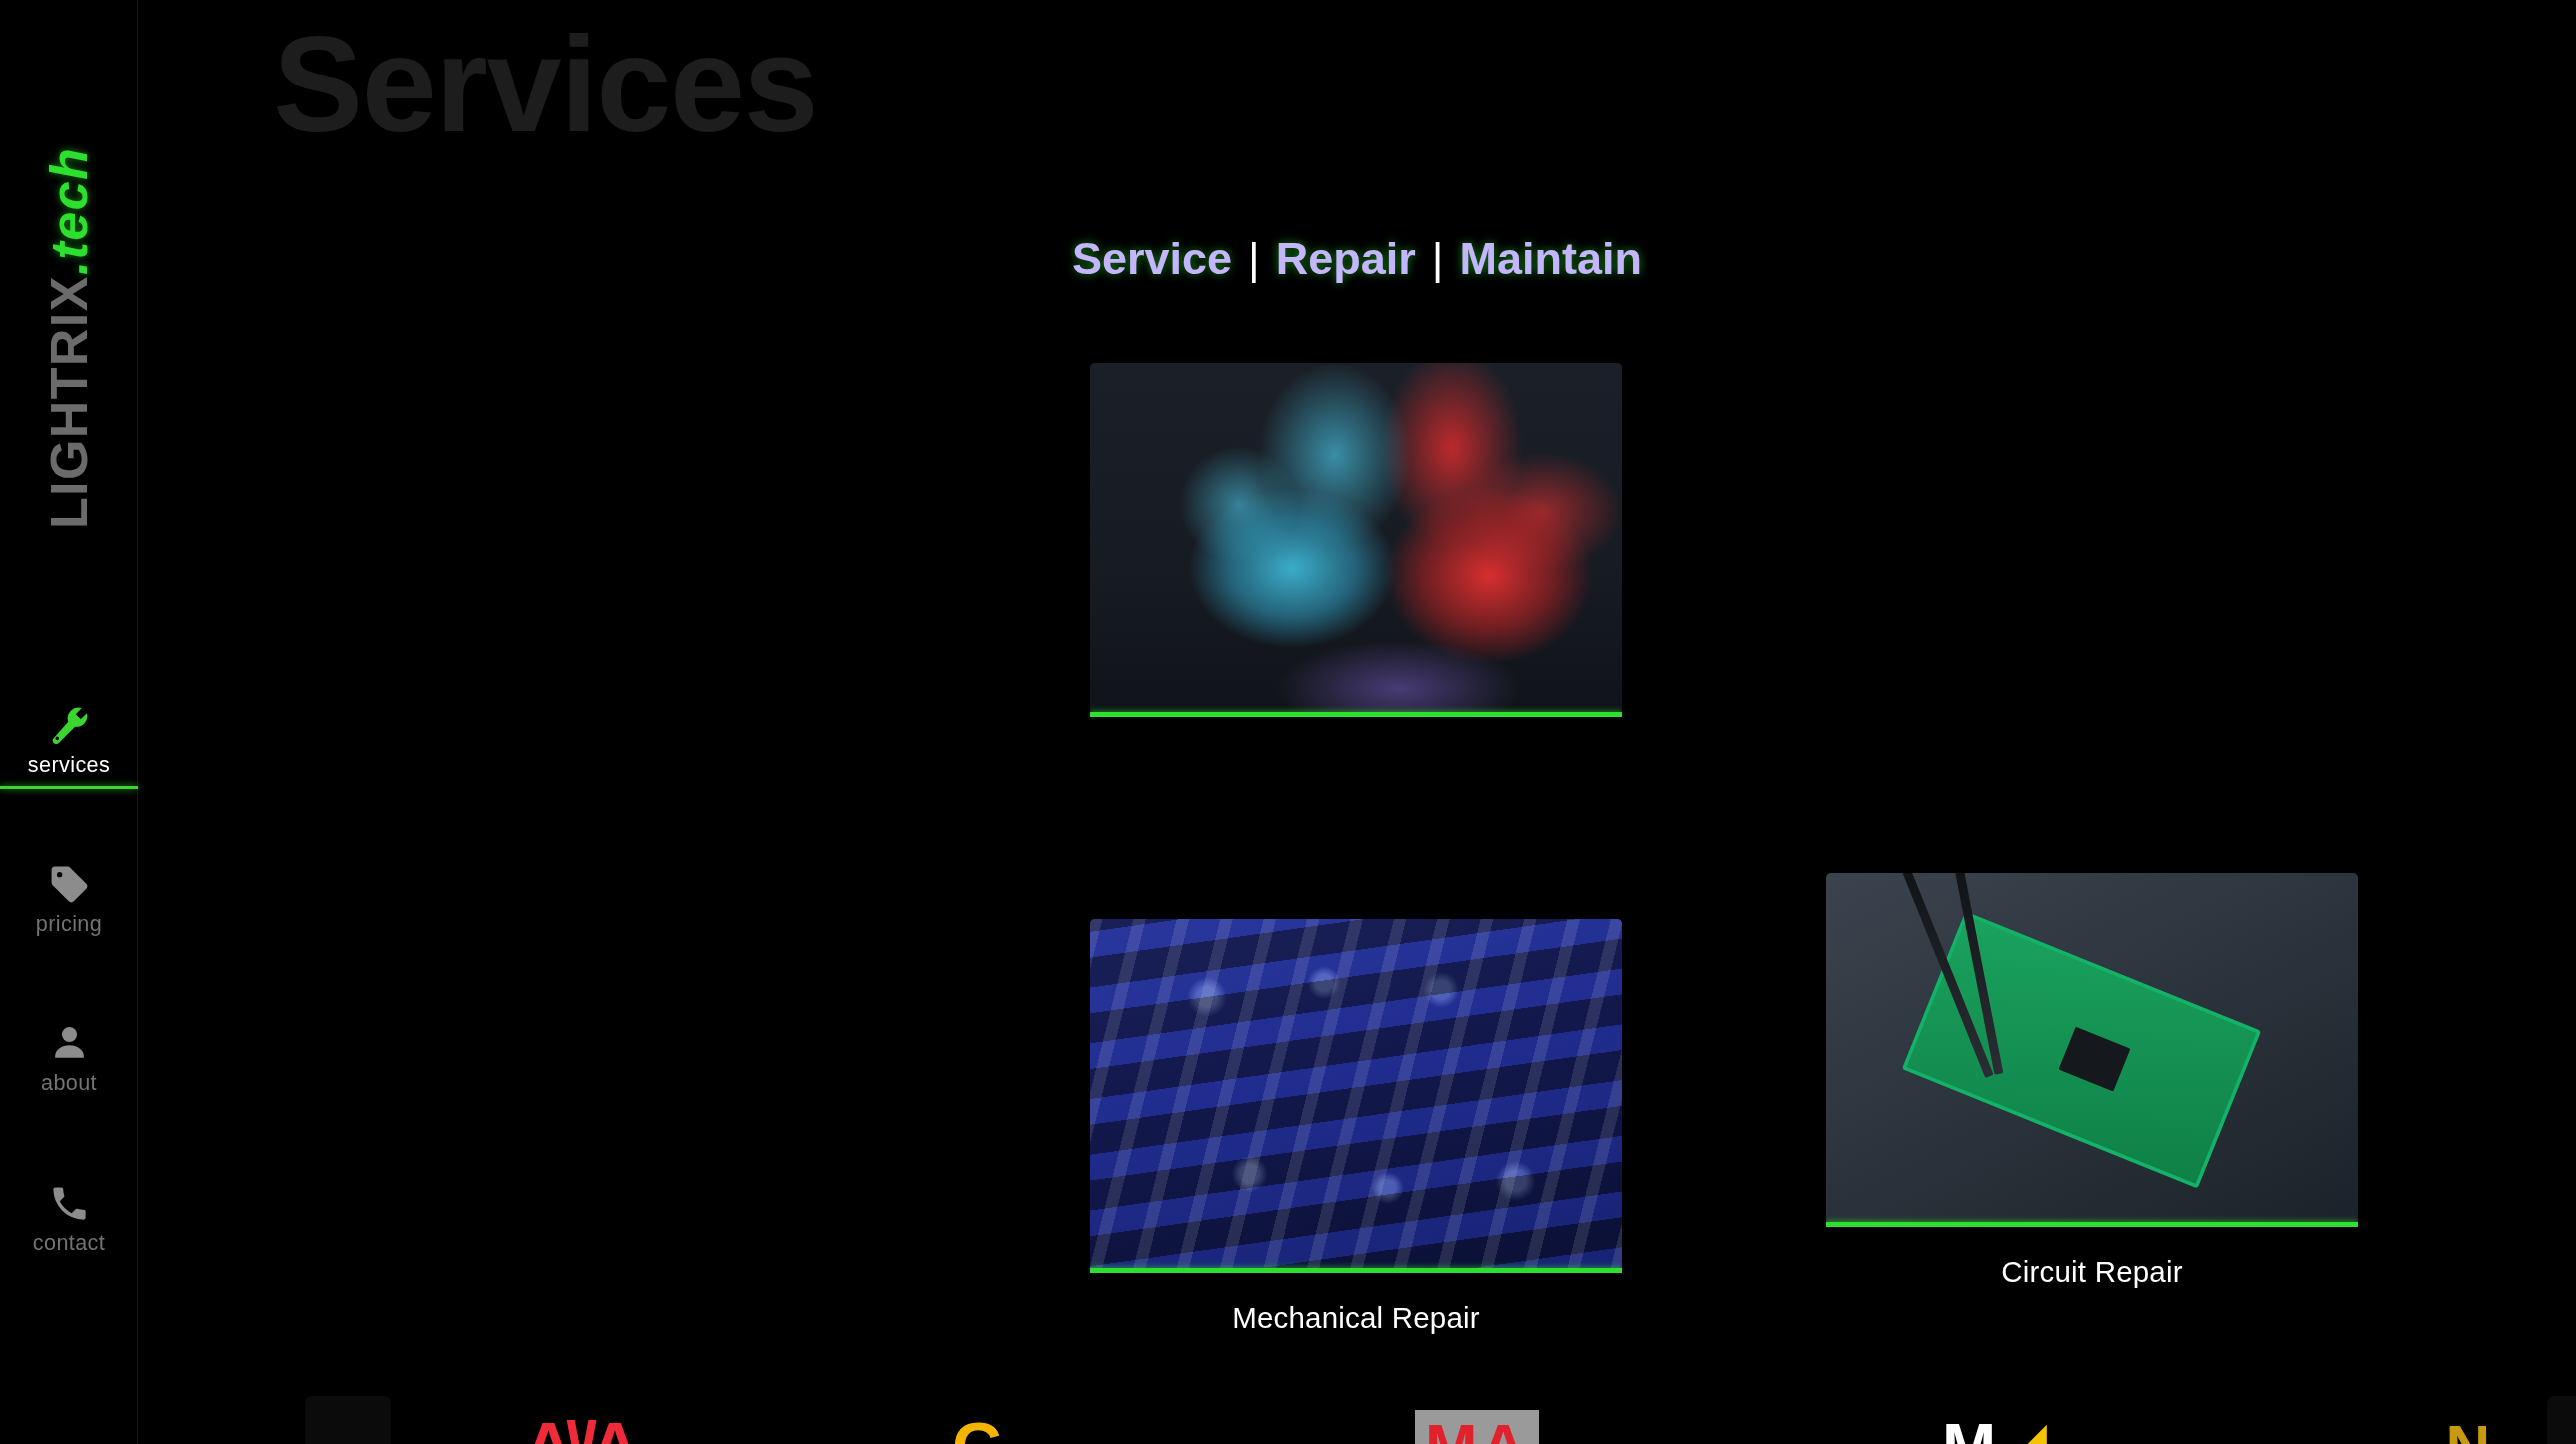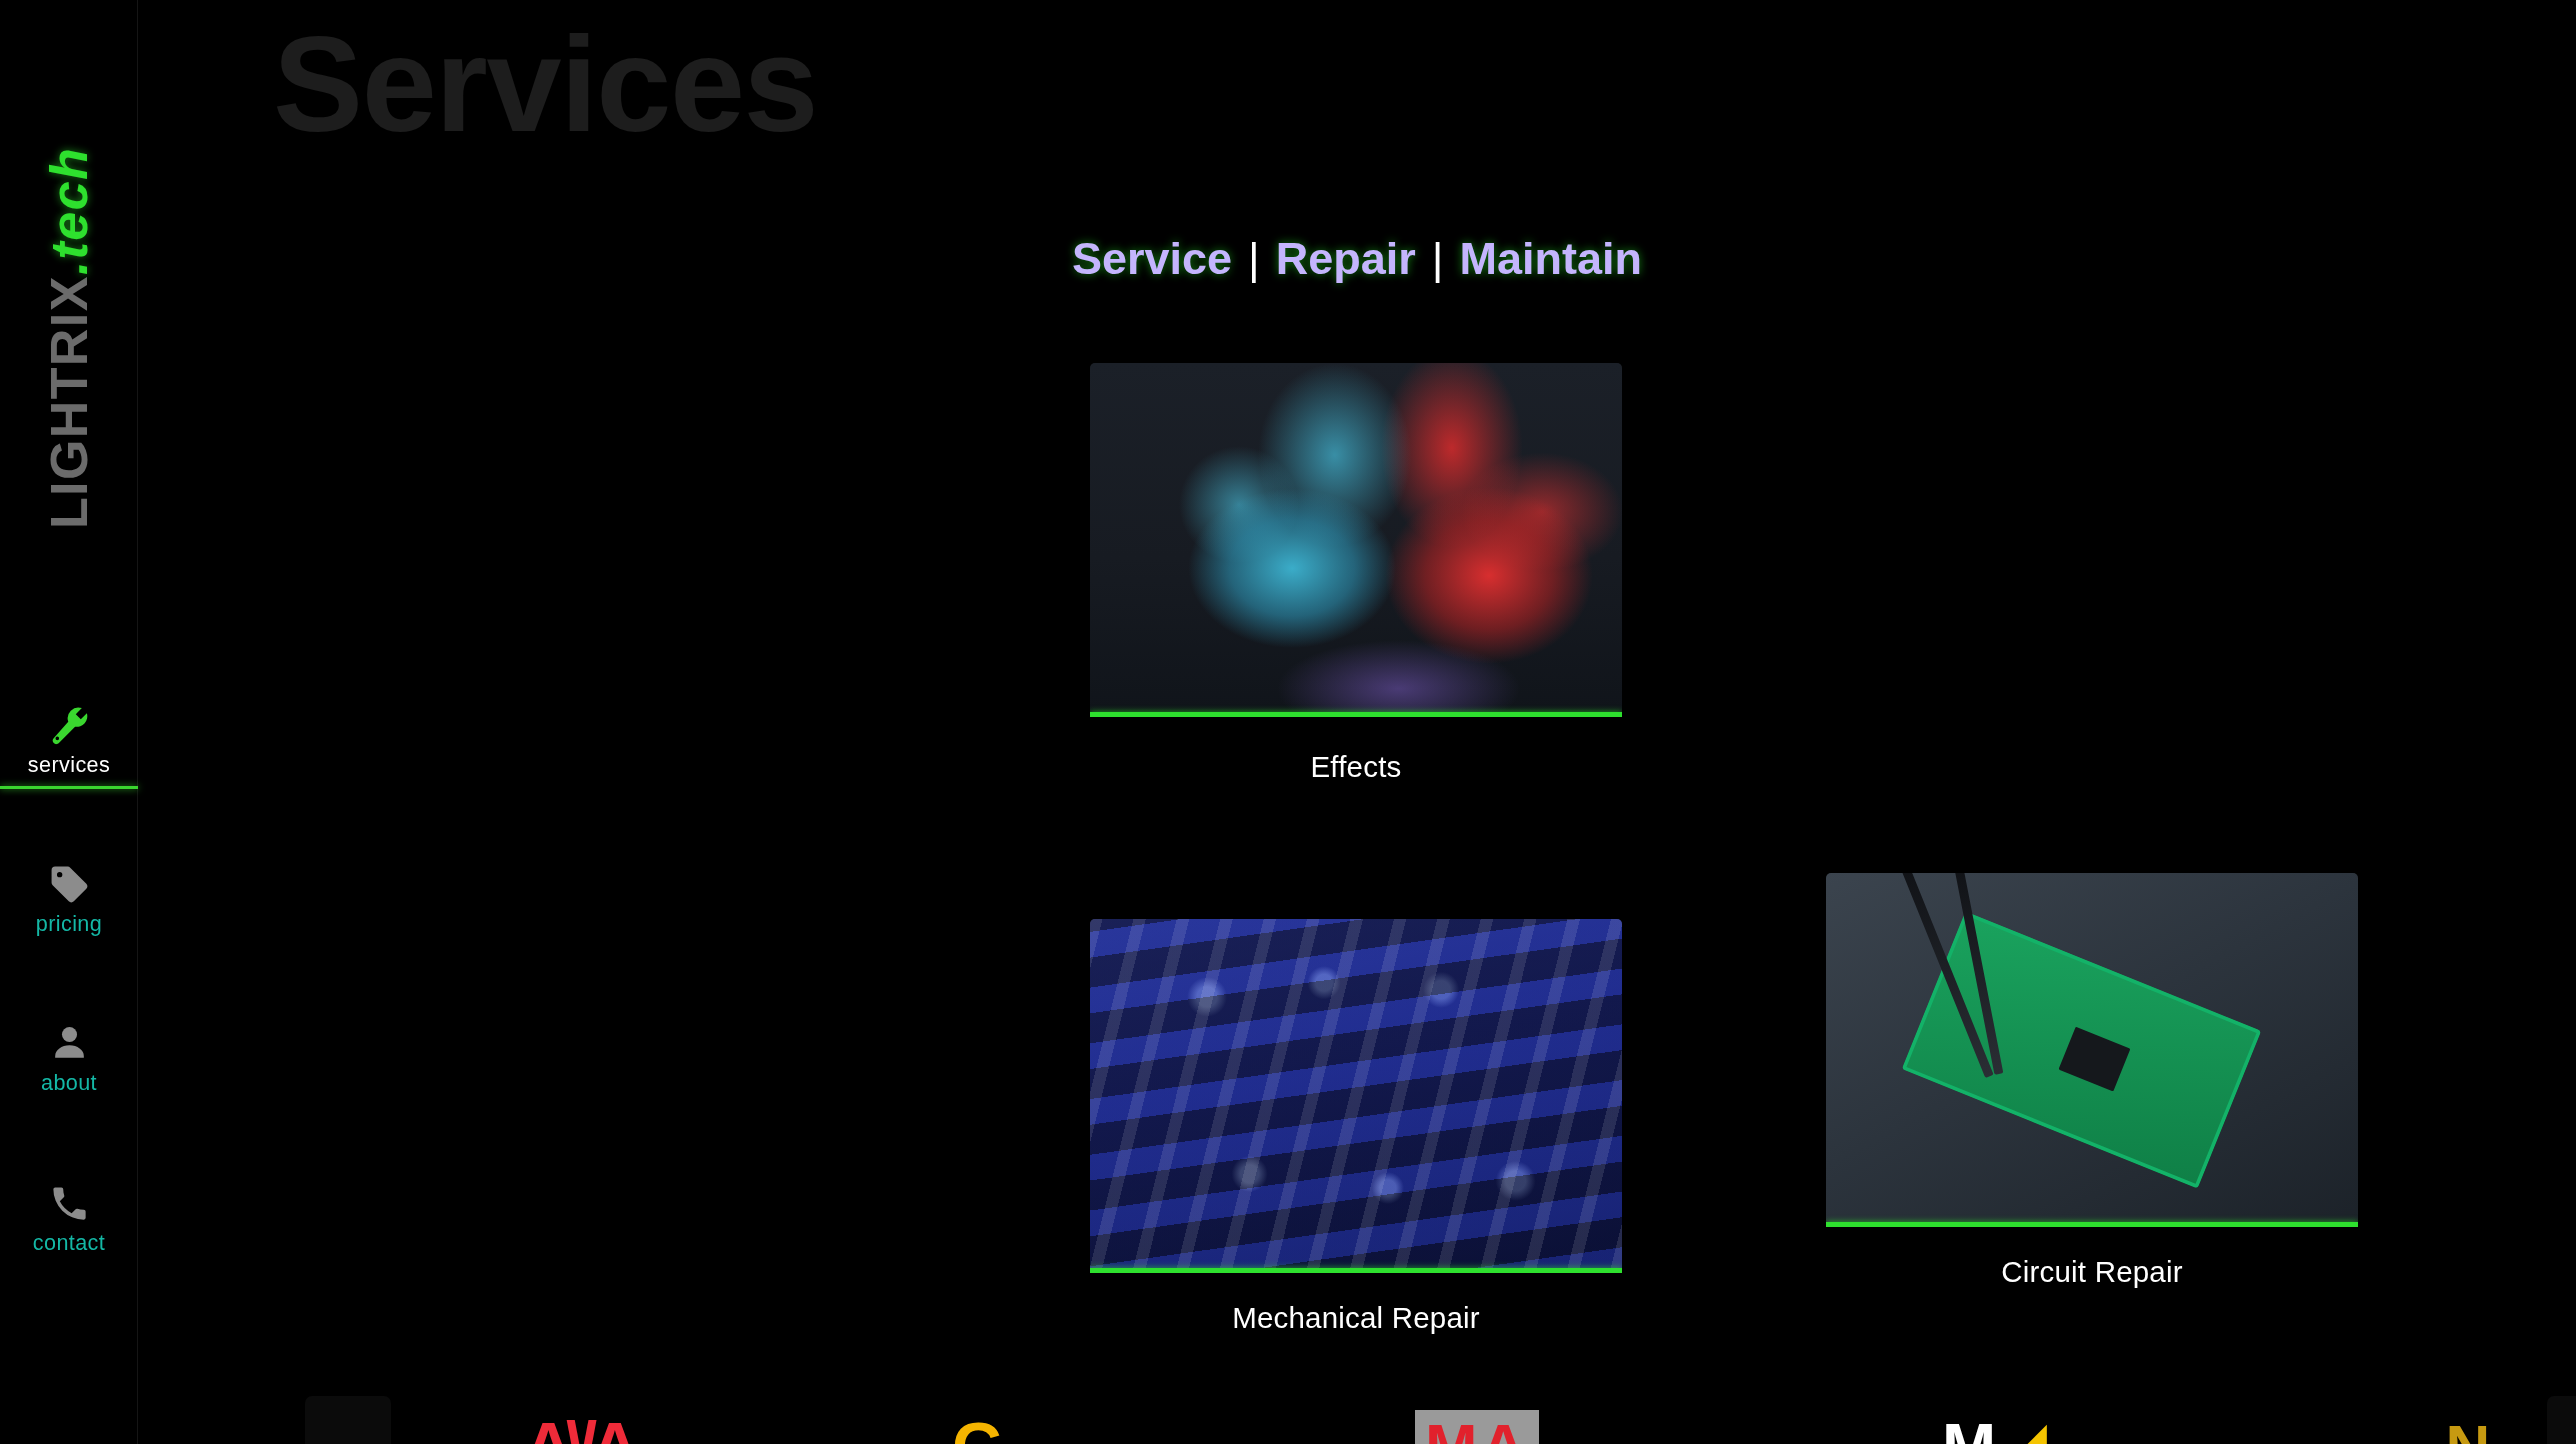--- a/index.html
+++ b/index.html
@@ -34,21 +34,21 @@
   }
 
   .nav-item {
     position:absolute; left:0; width:138px;
     display:flex; flex-direction:column; align-items:center; justify-content:flex-start;
     text-decoration:none;
   }
   .nav-icon { width:43px; height:43px; display:block; margin-bottom:7.2px; }
   .nav-label { font-size:21.6px; line-height:1; letter-spacing:0.4px; }
   .nav-item.active .nav-label { color:#ffffff; }
-  .nav-item:not(.active) .nav-label { color:#14b8a6; }
+  .nav-item:not(.active) .nav-label { color:#737373; }
   .nav-underline {
     position:absolute; left:0; width:138px; height:2.9px;
     background:#3ad62f; box-shadow:0 0 7.2px rgba(58,214,47,.8);
   }
 
   
   #main { position:absolute; left:138px; top:0; width:2438px; height:1445px; }
 
   #page-title {
     position:absolute; left:135px; top:7.2px;
@@ -281,21 +281,20 @@
     <div id="tagline">
       <span class="word">Service</span><span class="sep">|</span><span class="word">Repair</span><span class="sep">|</span><span class="word">Maintain</span>
     </div>
 
 
     <div class="card" style="left:952px; top:363px; width:532px;">
       <div class="card-img">
         <div class="thumb t-effects"></div>
         <div class="card-rule"></div>
       </div>
-      <div class="card-label" style="margin-top:35px;">Effects</div>
     </div>
 
 
 
     <div class="card" style="left:952px; top:919px; width:532px;">
       <div class="card-img">
         <div class="thumb t-mech"></div>
         <div class="card-rule"></div>
       </div>
       <div class="card-label" style="margin-top:30px;">Mechanical Repair</div>

